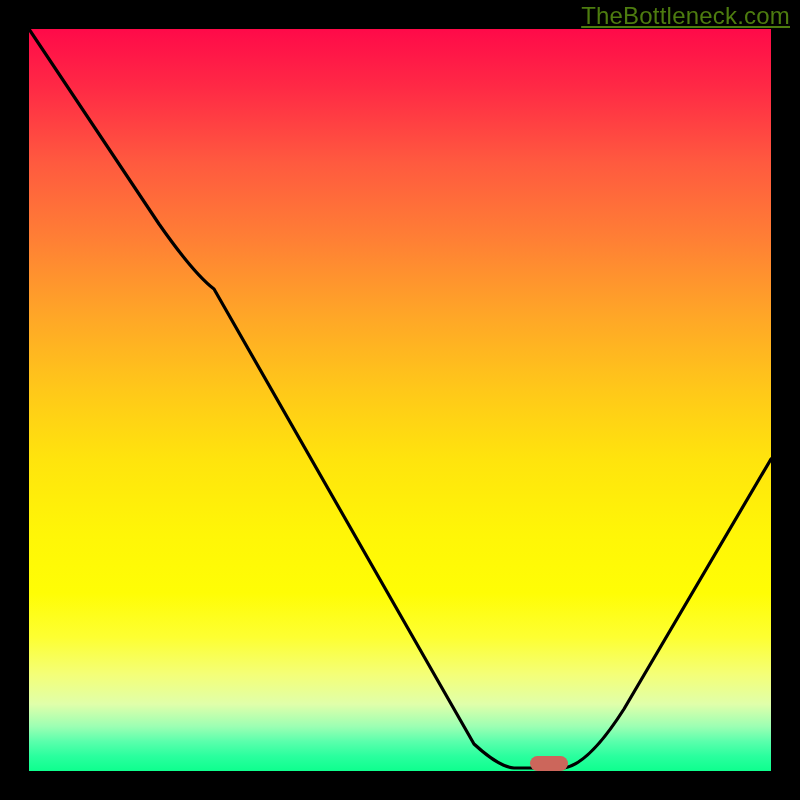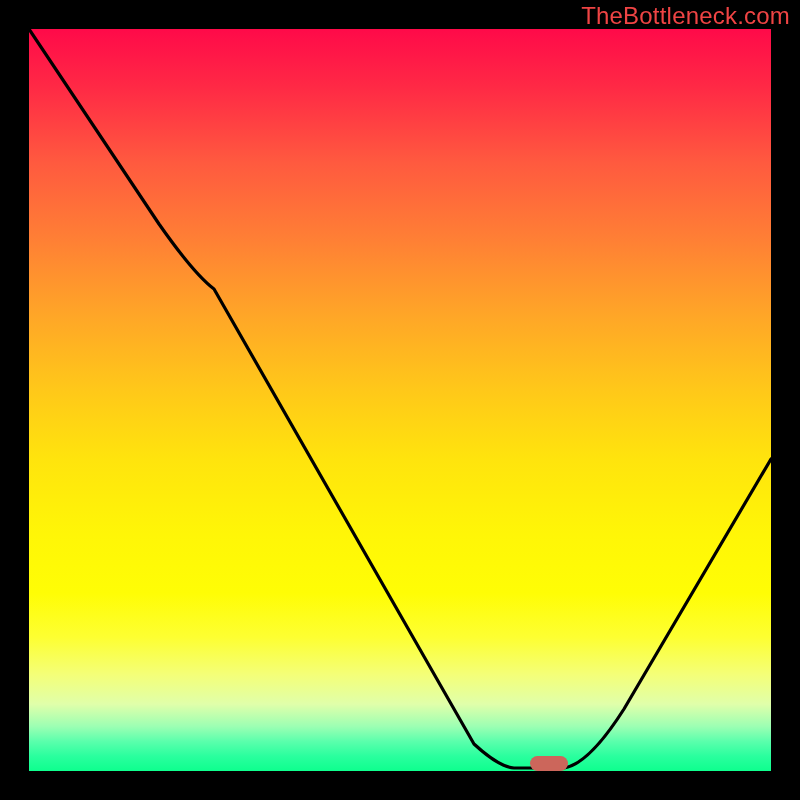--- a/index.html
+++ b/index.html
@@ -17,23 +17,24 @@
     width: 800px;
     height: 800px;
   }
   .watermark {
     position: absolute;
     top: 2px;
     right: 10px;
     font-family: Arial, Helvetica, sans-serif;
     font-size: 24px;
     font-weight: 500;
-    color: #ef4444;
+    color: #4d7c0f;
     letter-spacing: 0.2px;
     z-index: 5;
+    text-decoration: underline;
   }
   .plot-area {
     position: absolute;
     left: 29px;
     top: 29px;
     width: 742px;
     height: 742px;
     overflow: hidden;
   }
   .gradient {

